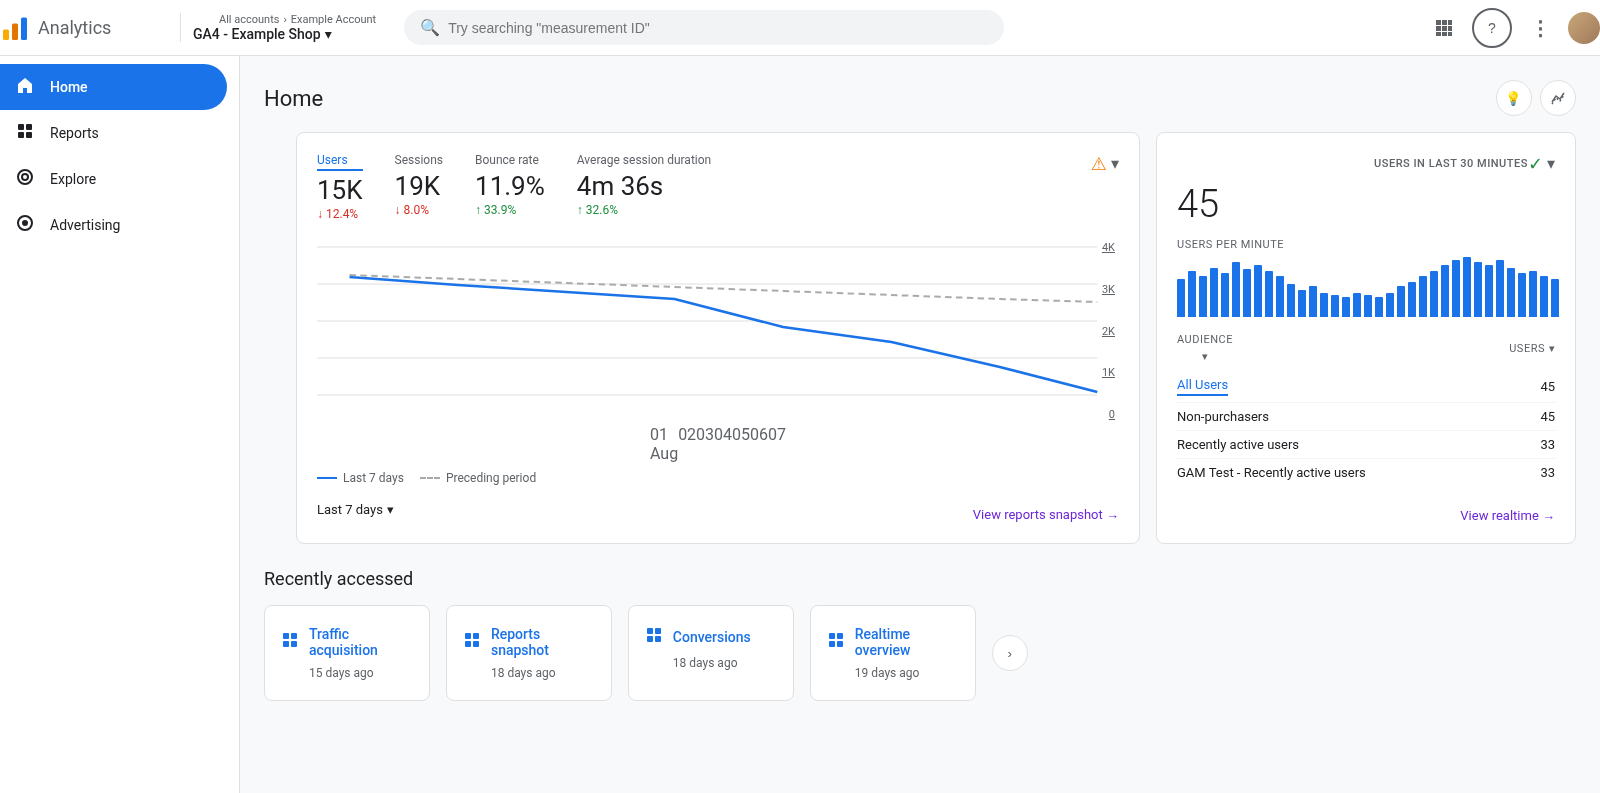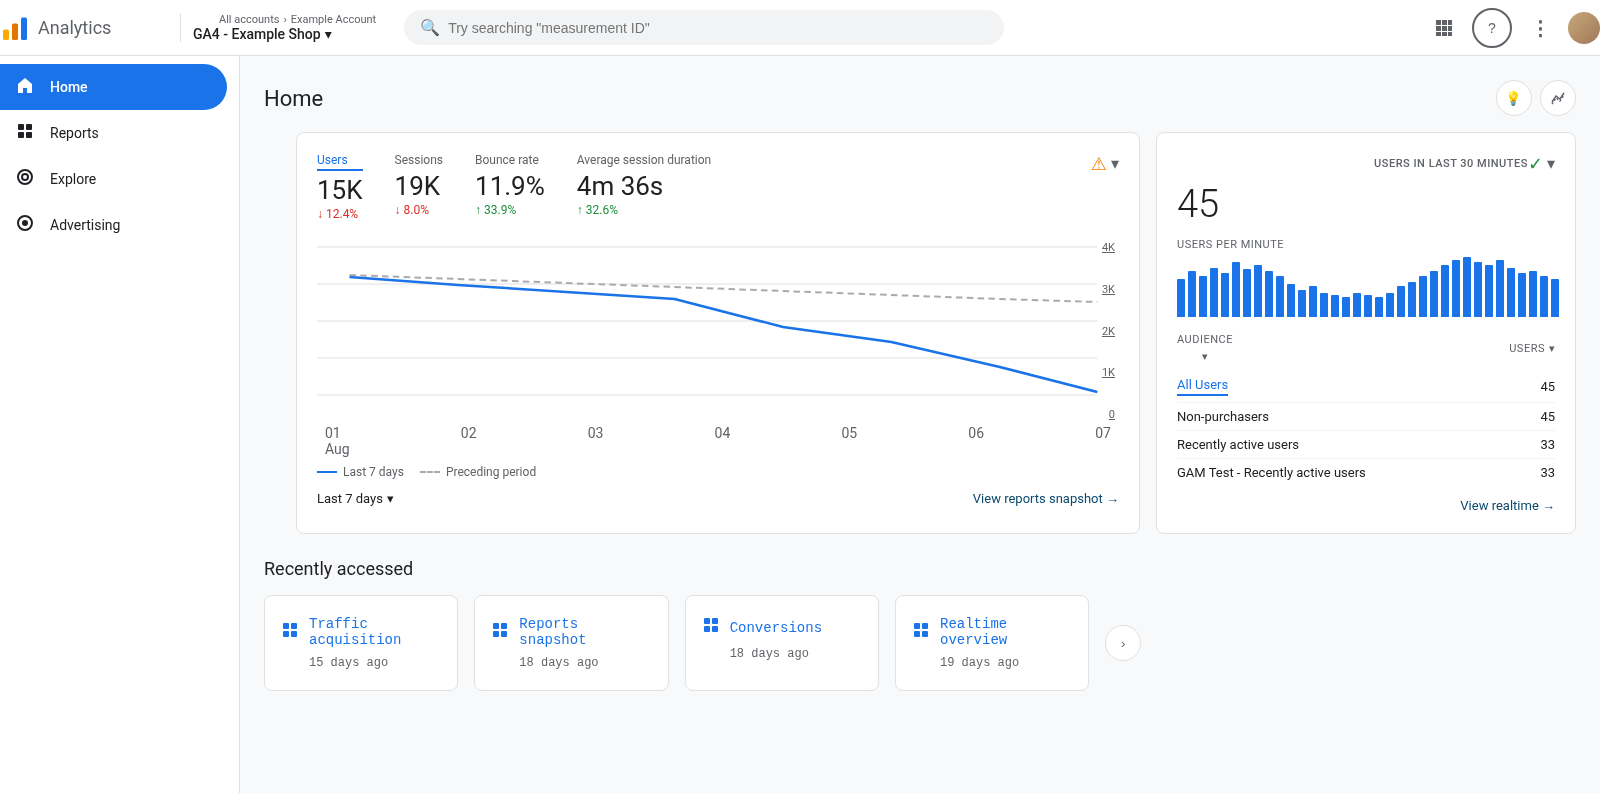--- a/index.html
+++ b/index.html
@@ -50,29 +50,29 @@
     .metric-value { font-size: 26px; font-weight: 400; color: #202124; }
     .metric-change { font-size: 12px; display: flex; align-items: center; gap: 2px; margin-top: 2px; }
     .metric-change.down { color: #d93025; }
     .metric-change.up { color: #1e8e3e; }
     .metric-options { margin-left: auto; display: flex; align-items: center; gap: 4px; }
     .alert-icon { color: #f57c00; font-size: 18px; }
 
     
     .chart-area { position: relative; height: 180px; margin: 8px 0; }
     .chart-svg { width: 100%; height: 100%; }
-    .chart-labels { display: flex; justify-content: space-between; padding: 0 8px; font-size: 14px; color: #5f6368; }
+    .chart-labels { display: flex; justify-content: center; padding: 0 8px; font-size: 16px; color: #5f6368; }
     .chart-legend { display: flex; gap: 16px; margin-top: 8px; font-size: 12px; color: #5f6368; }
     .legend-item { display: flex; align-items: center; gap: 6px; }
     .legend-line { width: 20px; height: 2px; background: #1a73e8; }
     .legend-dashed { width: 20px; height: 2px; border-top: 2px dashed #aaa; background: none; }
 
     .card-footer { display: flex; justify-content: space-between; align-items: center; margin-top: 12px; }
     .date-selector { display: flex; align-items: center; gap: 4px; font-size: 13px; color: #202124; cursor: pointer; }
-    .view-link { color: #0c4a6e; font-size: 13px; cursor: pointer; text-decoration: none; display: flex; align-items: center; gap: 4px; }
+    .view-link { color: #6d28d9; font-size: 13px; cursor: pointer; text-decoration: none; display: flex; align-items: center; gap: 4px; margin-top: 10px; }
 
     
     .realtime-card { background: #fff; border-radius: 8px; border: 1px solid #e0e0e0; width: 420px; flex-shrink: 0; padding: 20px; }
     .realtime-header { display: flex; justify-content: flex-end; align-items: center; margin-bottom: 8px; }
     .realtime-label { font-size: 11px; font-weight: 500; color: #5f6368; letter-spacing: 0.5px; }
     .realtime-count { font-size: 38px; font-weight: 300; color: #202124; margin-bottom: 12px; }
     .users-per-min-label { font-size: 11px; color: #5f6368; letter-spacing: 0.5px; margin-bottom: 6px; }
     .bar-chart { display: flex; align-items: flex-end; gap: 3px; height: 60px; margin-bottom: 16px; }
     .bar { background: #1a73e8; border-radius: 1px 1px 0 0; min-width: 8px; }
     .audience-table { width: 100%; }
@@ -82,21 +82,21 @@
     .audience-row { display: flex; justify-content: space-between; align-items: center; padding: 6px 0; border-bottom: 1px solid #f1f3f4; font-size: 13px; }
     .audience-row:last-child { border-bottom: none; }
     .audience-name { color: #202124; }
     .audience-name.active { color: #1a73e8; border-bottom: 2px solid #1a73e8; padding-bottom: 2px; }
     .audience-count { color: #202124; font-weight: 400; }
     .realtime-footer { display: flex; justify-content: flex-end; margin-top: 12px; }
 
     
     .section-title { font-size: 18px; font-weight: 400; margin-bottom: 16px; }
     .recent-cards { display: flex; gap: 16px; }
-    .recent-card { background: #fff; border-radius: 8px; border: 1px solid #e0e0e0; flex: 1; padding: 20px 16px; display: flex; flex-direction: column; gap: 8px; cursor: pointer; font-family: Liberation Mono, monospace; }
+    .recent-card { background: #fff; border-radius: 8px; border: 1px solid #e0e0e0; flex: 1; padding: 20px 16px; display: flex; flex-direction: column; gap: 8px; cursor: pointer; }
     .recent-card-header { display: flex; align-items: center; gap: 10px; }
     .recent-card-icon { color: #1a73e8; font-size: 18px; }
     .recent-card-title { color: #1a73e8; font-size: 14px; font-weight: 500; }
     .recent-card-date { font-size: 12px; color: #5f6368; padding-left: 28px; }
     .scroll-btn { width: 36px; height: 36px; border-radius: 50%; border: 1px solid #e0e0e0; background: #fff; cursor: pointer; display: flex; align-items: center; justify-content: center; color: #5f6368; align-self: center; flex-shrink: 0; }
 
     
     .chart-y-labels { position: absolute; right: 0; top: 4px; height: 100%; display: flex; flex-direction: column; justify-content: space-between; font-size: 11px; color: #5f6368; text-align: right; padding: 0 4px; text-decoration: underline; }
   </style>
 </head>

